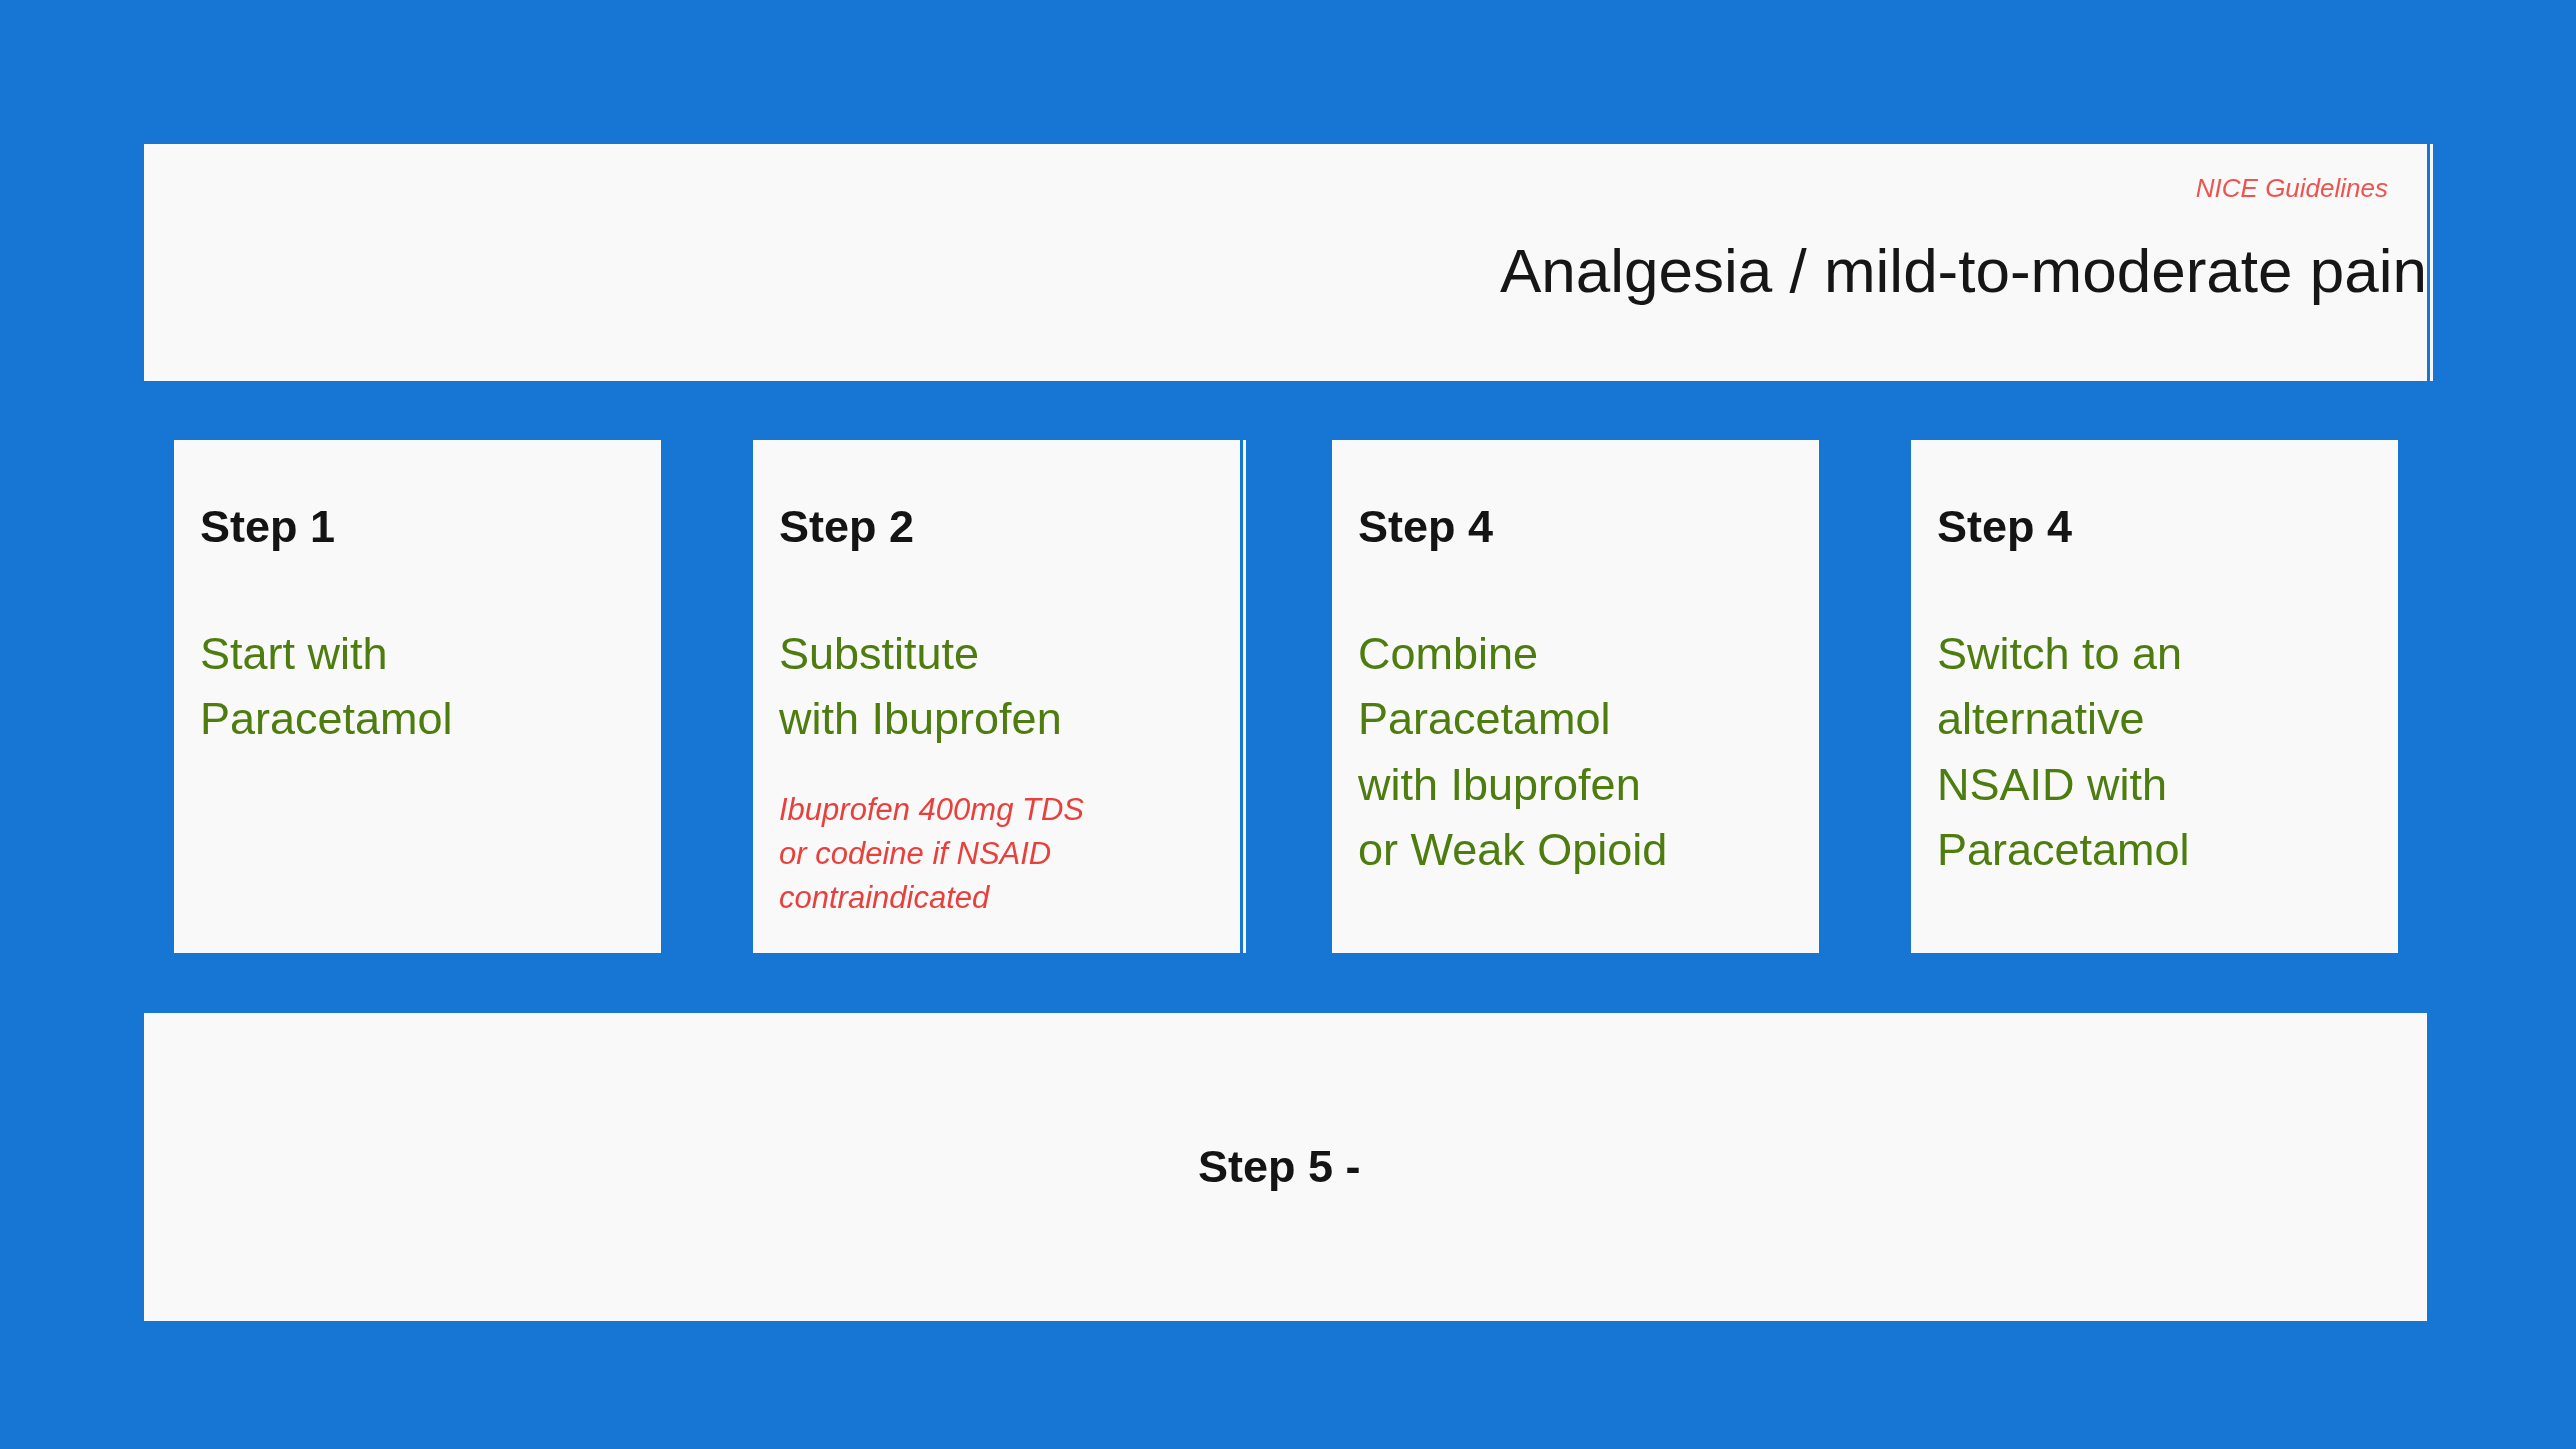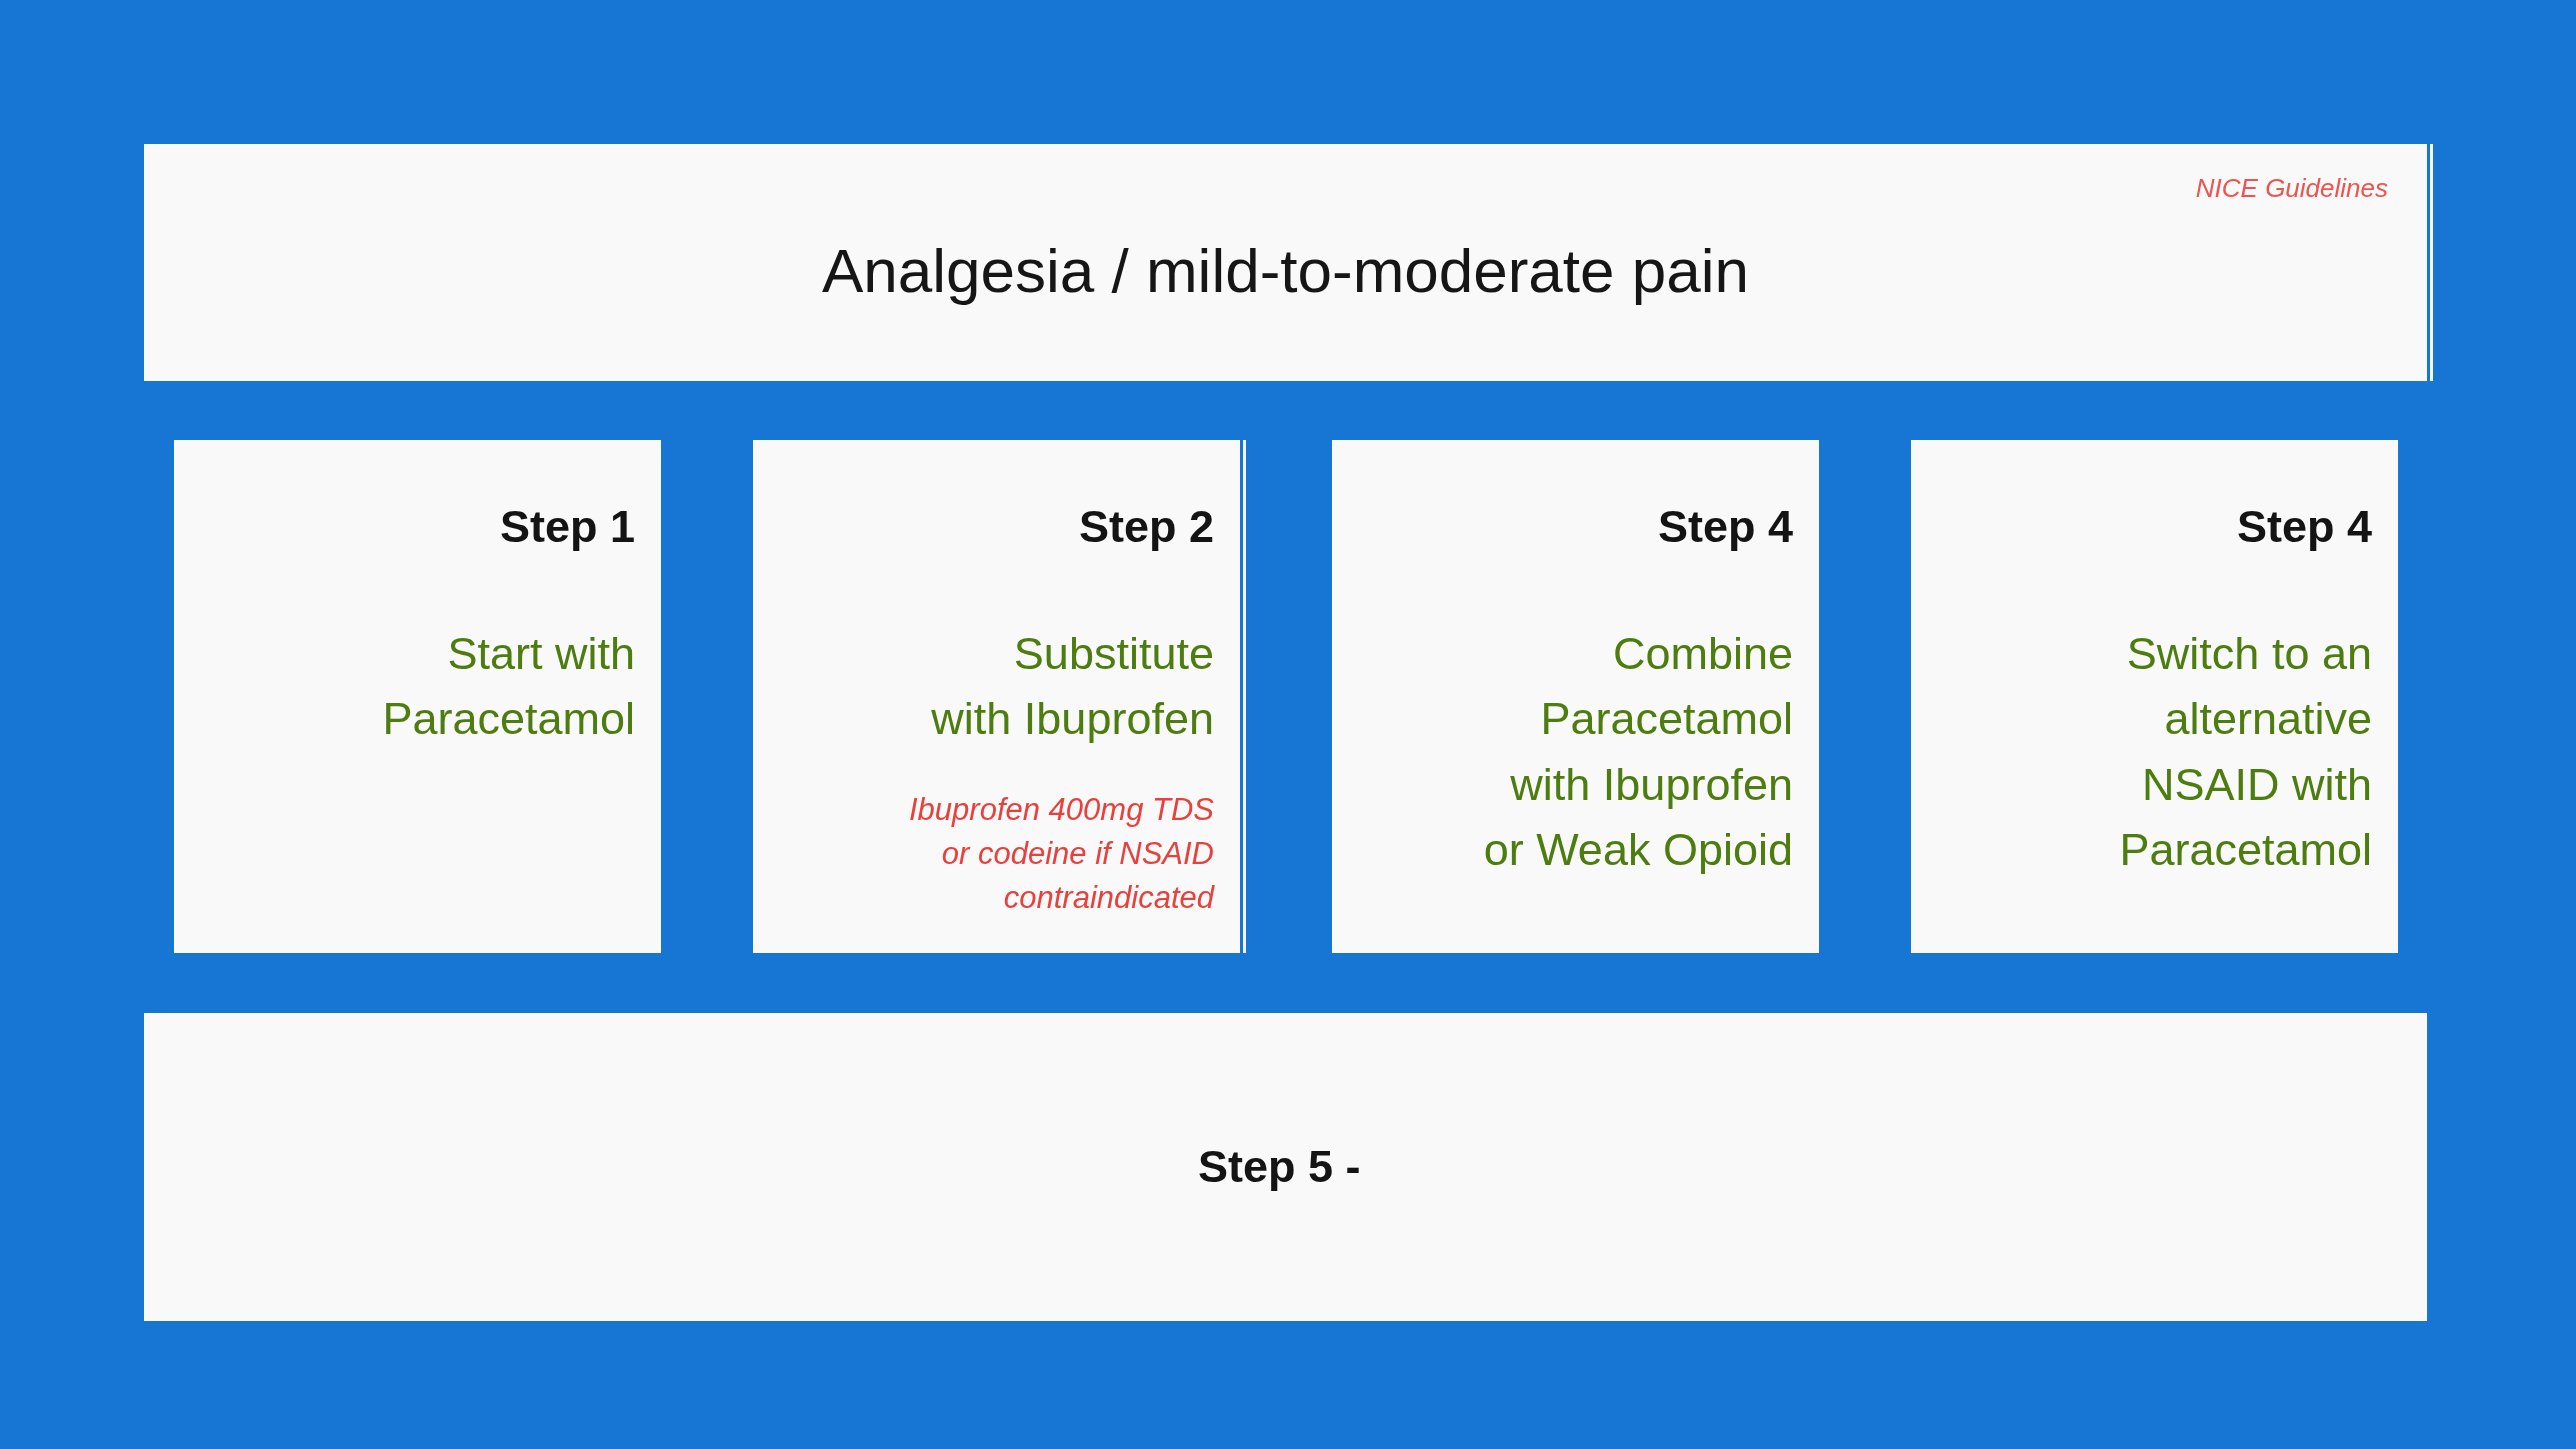--- a/index.html
+++ b/index.html
@@ -23,21 +23,21 @@
     background: var(--panel, #f8f9f8);
   }
   
   .header-box {
     left: 144px;
     top: 144px;
     width: 2283px;
     height: 237px;
     display: flex;
     align-items: center;
-    justify-content: center;
+    justify-content: flex-end;
   }
   .page-title {
     padding-top: 15.5px;
     font-size: 62px;
     font-weight: 500;
     color: #161616;
     letter-spacing: 0px;
     text-align: center;
   }
   .nice-badge {
@@ -67,21 +67,21 @@
     display: flex;
     justify-content: space-between;
   }
   .step-box {
     position: relative;
     width: 487px;
     height: 513px;
     background: var(--panel, #f8f9f8);
     box-sizing: border-box;
     padding: 60px 26px 12px 26px;
-    text-align: right;
+    text-align: left;
   }
   .step-label {
     font-size: 45px;
     line-height: 1.2;
     font-weight: bold;
     color: #141414;
   }
   .step-body {
     margin-top: 67px;
     font-size: 45px;

